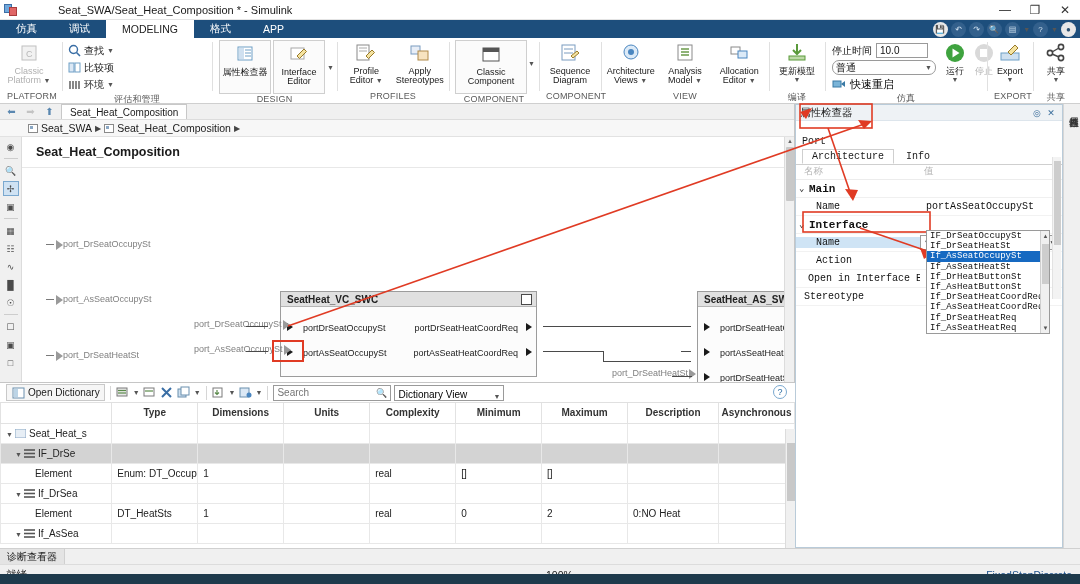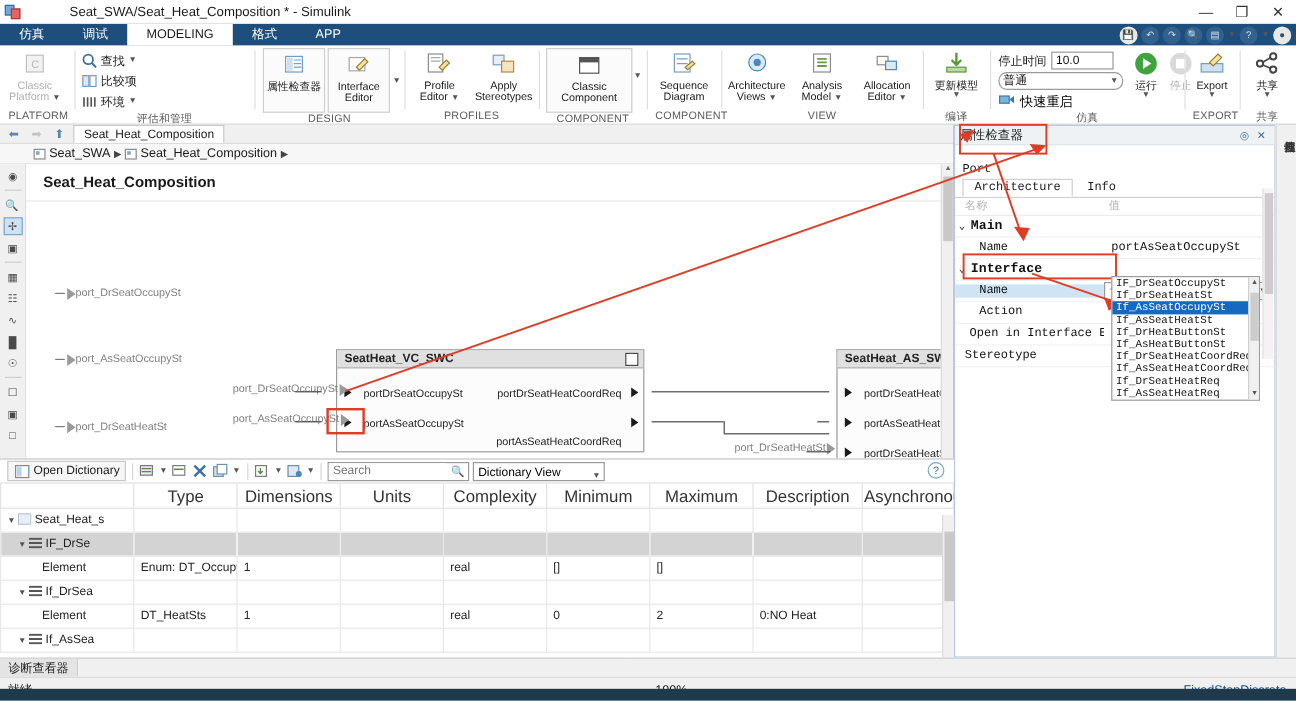--- a/index.html
+++ b/index.html
@@ -173,21 +173,21 @@
   .dt-search input { border:0; outline:0; width:98px; height:14px; font-size:10px; padding-left:3px;
                      color:#555; font-family:"Liberation Sans",sans-serif;}
   .dt-search .sico { position:absolute; right:3px; top:2px; font-size:9px; color:#555; }
   .dt-view { width:110px; height:16px; border:1px solid #9a9a9a; background:#fff; font-size:10px;
              display:flex; align-items:flex-end; justify-content:space-between; padding:0 3px; }
   .dt-help { position:absolute; right:8px; top:2px; width:14px; height:14px; border-radius:50%;
              border:1px solid #7aa8cf; color:#2b6ca3; font-size:9px; display:flex;
              align-items:center; justify-content:center; }
   .grid { width:795px; font-size:10px; border-collapse:collapse; table-layout:fixed; }
   .grid th { background:#fff; border:1px solid #e2e2e2; border-top:none; height:20px;
-             font-weight:normal; color:#333; font-size:14px; }
+             font-weight:bold; color:#333; font-size:10px; }
   .grid td { border:1px solid #e8e8e8; height:20px; padding:0 5px; color:#222; vertical-align:middle;
              overflow:hidden; white-space:nowrap; }
   .grid tr.sel td { background:#d3d3d3; }
   .tree-toggle { display:inline-block; width:9px; color:#555; font-size:7px; }
   .tree-ico { display:inline-block; width:11px; height:9px; margin-right:3px; vertical-align:middle;}
   .grid-scroll { position:absolute; right:0; top:46px; width:10px; height:120px; background:#f0f0f0;
                  border-left:1px solid #dcdcdc;}
   .grid-scroll .thumb { position:absolute; left:1px; top:14px; width:8px; height:58px; background:#c8c8c8;}
 
   
@@ -621,21 +621,21 @@
         <div class="ablock" style="left:258px; top:154px; width:257px; height:86px;">
           <div class="hdr">
             <span>SeatHeat_VC_SWC</span>
             <span class="sqico"></span>
           </div>
           <div class="portlabel" style="left:22px; top:31px;">portDrSeatOccupySt</div>
           <div class="portlabel" style="left:22px; top:56px;">portAsSeatOccupySt</div>
           <div class="porttri" style="left:6px; top:31px;"></div>
           <div class="porttri" style="left:6px; top:56px;"></div>
           <div class="portlabel" style="right:18px; top:31px;">portDrSeatHeatCoordReq</div>
-          <div class="portlabel" style="right:18px; top:56px;margin-top:15px;">portAsSeatHeatCoordReq</div>
+          <div class="portlabel" style="right:18px; top:56px;">portAsSeatHeatCoordReq</div>
           <div class="porttri" style="right:4px; top:31px;"></div>
           <div class="porttri" style="right:4px; top:56px;"></div>
         </div>
 
         <div class="extport" style="left:172px; top:182px;">
           <span>port_DrSeatOccupySt</span><span class="tri"></span>
         </div>
         <div class="extport" style="left:172px; top:207px;">
           <span>port_AsSeatOccupySt</span><span class="tri"></span>
         </div>

